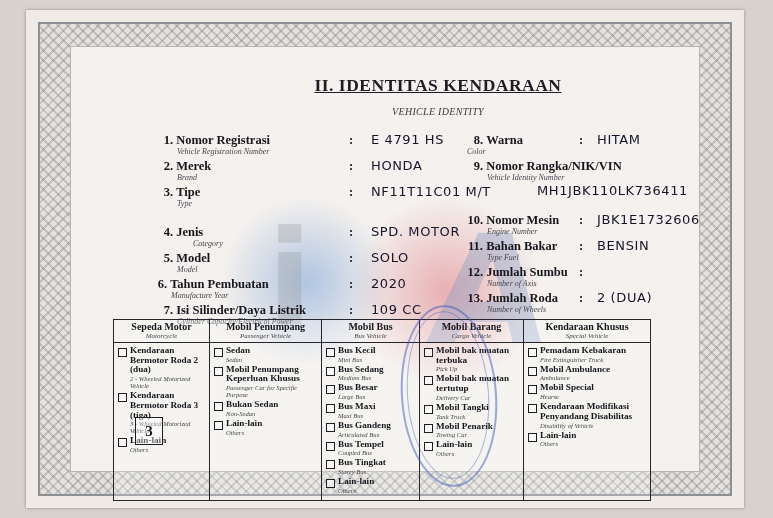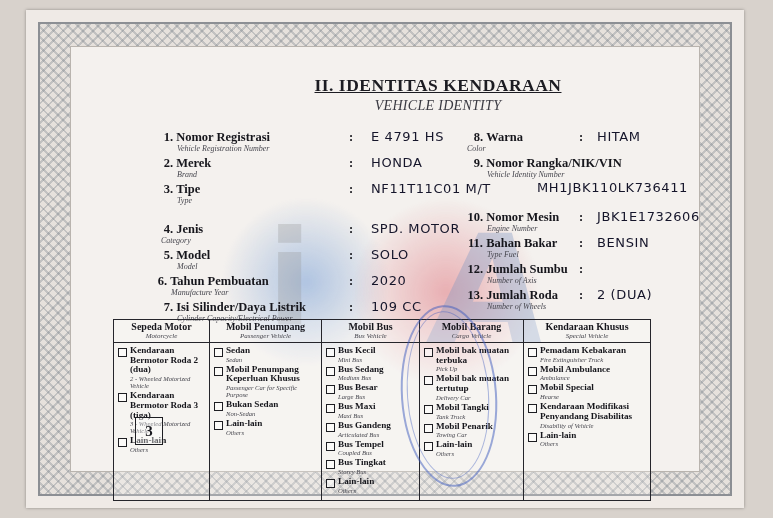--- a/index.html
+++ b/index.html
@@ -100,24 +100,24 @@
     text-align: center;
     font-size: 17.5px;
     font-weight: bold;
     letter-spacing: .5px;
     color: #1c1c22;
     text-decoration: underline;
     font-family: "Liberation Serif", serif;
   }
   .subtitle {
     text-align: center;
-    font-size: 14px;
+    font-size: 10px;
     font-style: italic;
     color: #3a3a42;
-    margin-top: 2px;
+    margin-top: 10px;
     letter-spacing: .3px;
   }
 
   
   .fields {
     position: relative;
     margin-top: 12px;
     height: 196px;
     font-size: 12.5px;
     color: #16161c;
@@ -303,21 +303,21 @@
               <span class="num" style="width:16px">3.</span>
               <span class="lbl">Tipe</span>
               <span class="sub" style="margin-left:20px">Type</span>
             </div>
             <div class="colon" style="left:200px; top:56px;">:</div>
             <div class="val" style="left:222px; top:55px;">NF11T11C01 M/T</div>
 
             <div class="fld" style="left:8px; top:96px;">
               <span class="num" style="width:16px">4.</span>
               <span class="lbl">Jenis</span>
-              <span class="sub" style="margin-left:4px">Category</span>
+              <span class="sub" style="margin-left:36px">Category</span>
             </div>
             <div class="colon" style="left:200px; top:96px;">:</div>
             <div class="val" style="left:222px; top:95px;">SPD. MOTOR</div>
 
             <div class="fld" style="left:8px; top:122px;">
               <span class="num" style="width:16px">5.</span>
               <span class="lbl">Model</span>
               <span class="sub" style="margin-left:20px">Model</span>
             </div>
             <div class="colon" style="left:200px; top:122px;">:</div>

